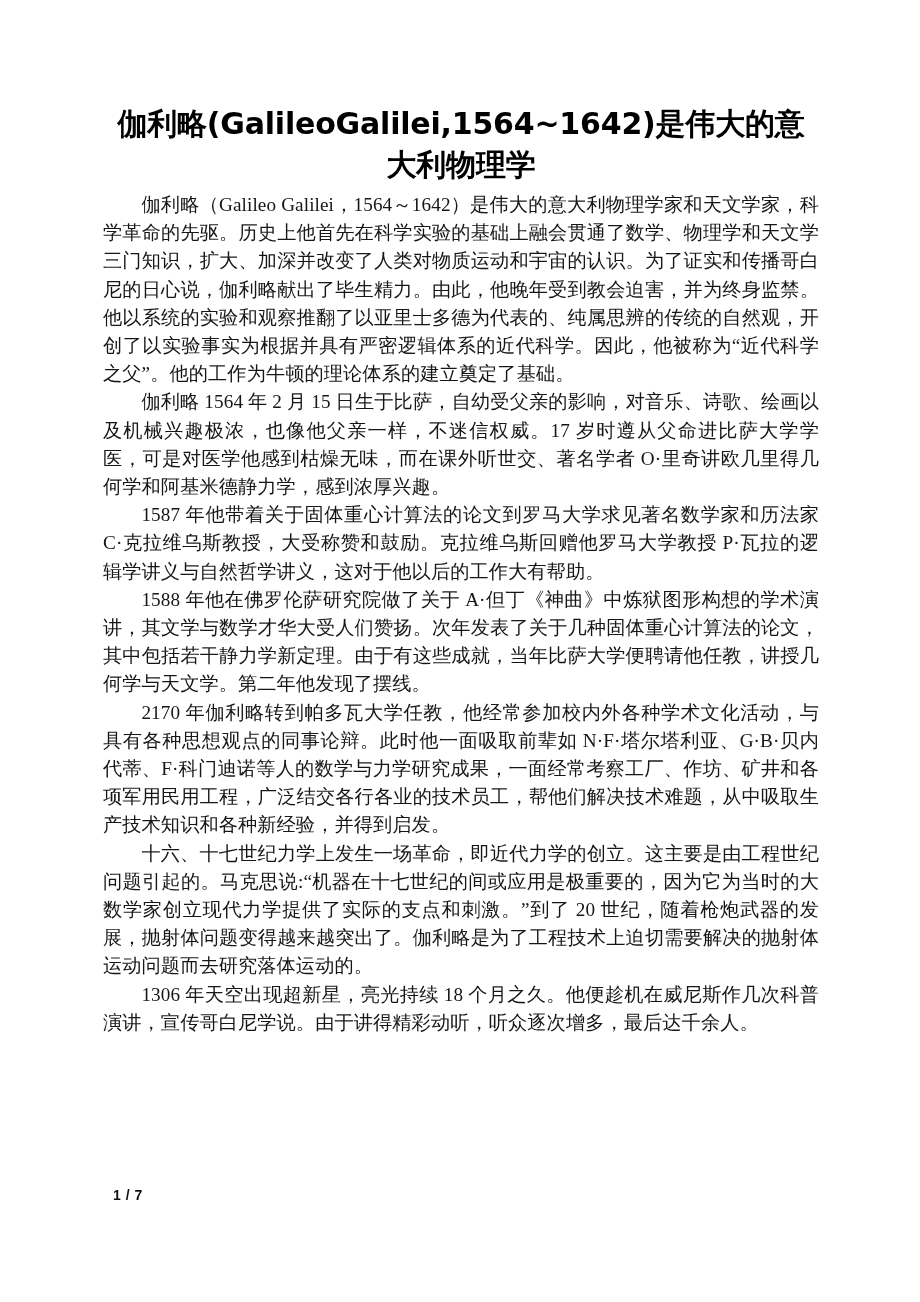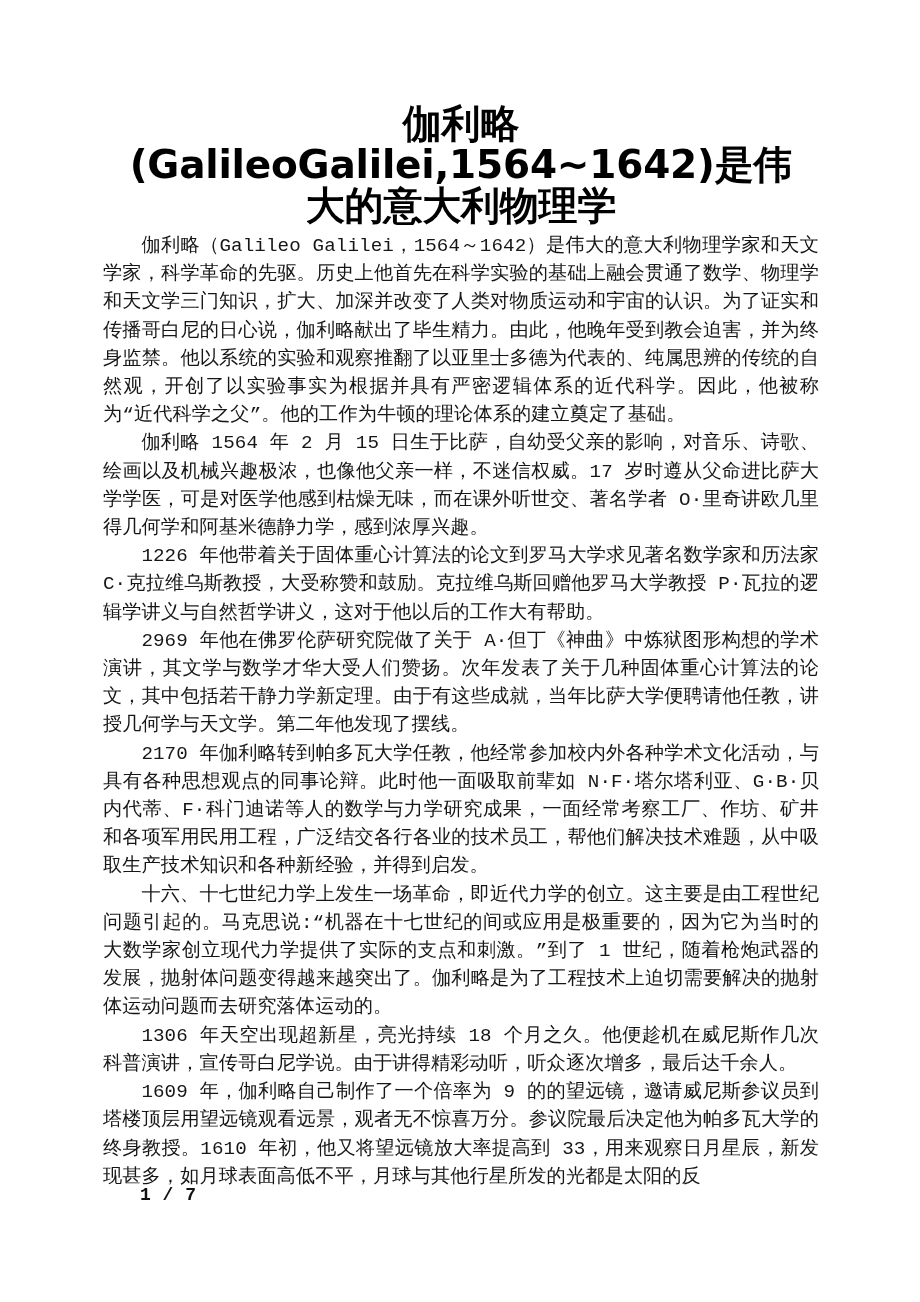--- a/index.html
+++ b/index.html
@@ -28,71 +28,69 @@
   .doc-body {
     position: absolute;
     left: 103px;
     top: 103px;
     width: 716px;
   }
 
   .doc-title {
     font-family: "DejaVu Sans", sans-serif;
     font-weight: bold;
-    font-size: 39px;
+    font-size: 30px;
     line-height: 41px;
     text-align: center;
     color: #000000;
     margin: 0 0 6px 0;
     letter-spacing: -0.2px;
     padding: 0 14px;
   }
 
   .para {
-    font-family: Liberation Mono, monospace;
+    font-family: Liberation Serif, serif;
     font-size: 19.2px;
     line-height: 28.2px;
     text-align: justify;
     text-justify: inter-character;
     text-align-last: left;
     margin: 0;
     color: #161616;
     text-indent: 2em;
     word-break: break-all;
     letter-spacing: 0.1px;
   }
 
   .footer {
     position: absolute;
     left: 113px;
     top: 1186px;
-    font-family: Liberation Mono, monospace;
+    font-family: Liberation Sans, sans-serif;
     font-weight: bold;
-    font-size: 18px;
+    font-size: 14px;
     line-height: 18px;
     color: #111111;
     letter-spacing: 0.5px;
-    margin-left: 27px;
   }
 </style>
 </head>
 <body>
 
 <div class="page">
 
   <div class="doc-body">
 
     <h1 class="doc-title">伽利略(GalileoGalilei,1564~1642)是伟大的意大利物理学</h1>
 
     <p class="para">伽利略（Galileo Galilei，1564～1642）是伟大的意大利物理学家和天文学家，科学革命的先驱。历史上他首先在科学实验的基础上融会贯通了数学、物理学和天文学三门知识，扩大、加深并改变了人类对物质运动和宇宙的认识。为了证实和传播哥白尼的日心说，伽利略献出了毕生精力。由此，他晚年受到教会迫害，并为终身监禁。他以系统的实验和观察推翻了以亚里士多德为代表的、纯属思辨的传统的自然观，开创了以实验事实为根据并具有严密逻辑体系的近代科学。因此，他被称为“近代科学之父”。他的工作为牛顿的理论体系的建立奠定了基础。</p>
     <p class="para">伽利略 1564 年 2 月 15 日生于比萨，自幼受父亲的影响，对音乐、诗歌、绘画以及机械兴趣极浓，也像他父亲一样，不迷信权威。17 岁时遵从父命进比萨大学学医，可是对医学他感到枯燥无味，而在课外听世交、著名学者 O·里奇讲欧几里得几何学和阿基米德静力学，感到浓厚兴趣。</p>
-    <p class="para">1226 年他带着关于固体重心计算法的论文到罗马大学求见著名数学家和历法家 C·克拉维乌斯教授，大受称赞和鼓励。克拉维乌斯回赠他罗马大学教授 P·瓦拉的逻辑学讲义与自然哲学讲义，这对于他以后的工作大有帮助。</p>
-    <p class="para">2969 年他在佛罗伦萨研究院做了关于 A·但丁《神曲》中炼狱图形构想的学术演讲，其文学与数学才华大受人们赞扬。次年发表了关于几种固体重心计算法的论文，其中包括若干静力学新定理。由于有这些成就，当年比萨大学便聘请他任教，讲授几何学与天文学。第二年他发现了摆线。</p>
+    <p class="para">1587 年他带着关于固体重心计算法的论文到罗马大学求见著名数学家和历法家 C·克拉维乌斯教授，大受称赞和鼓励。克拉维乌斯回赠他罗马大学教授 P·瓦拉的逻辑学讲义与自然哲学讲义，这对于他以后的工作大有帮助。</p>
+    <p class="para">1588 年他在佛罗伦萨研究院做了关于 A·但丁《神曲》中炼狱图形构想的学术演讲，其文学与数学才华大受人们赞扬。次年发表了关于几种固体重心计算法的论文，其中包括若干静力学新定理。由于有这些成就，当年比萨大学便聘请他任教，讲授几何学与天文学。第二年他发现了摆线。</p>
     <p class="para">2170 年伽利略转到帕多瓦大学任教，他经常参加校内外各种学术文化活动，与具有各种思想观点的同事论辩。此时他一面吸取前辈如 N·F·塔尔塔利亚、G·B·贝内代蒂、F·科门迪诺等人的数学与力学研究成果，一面经常考察工厂、作坊、矿井和各项军用民用工程，广泛结交各行各业的技术员工，帮他们解决技术难题，从中吸取生产技术知识和各种新经验，并得到启发。</p>
-    <p class="para">十六、十七世纪力学上发生一场革命，即近代力学的创立。这主要是由工程世纪问题引起的。马克思说:“机器在十七世纪的间或应用是极重要的，因为它为当时的大数学家创立现代力学提供了实际的支点和刺激。”到了 1 世纪，随着枪炮武器的发展，抛射体问题变得越来越突出了。伽利略是为了工程技术上迫切需要解决的抛射体运动问题而去研究落体运动的。</p>
+    <p class="para">十六、十七世纪力学上发生一场革命，即近代力学的创立。这主要是由工程世纪问题引起的。马克思说:“机器在十七世纪的间或应用是极重要的，因为它为当时的大数学家创立现代力学提供了实际的支点和刺激。”到了 20 世纪，随着枪炮武器的发展，抛射体问题变得越来越突出了。伽利略是为了工程技术上迫切需要解决的抛射体运动问题而去研究落体运动的。</p>
     <p class="para">1306 年天空出现超新星，亮光持续 18 个月之久。他便趁机在威尼斯作几次科普演讲，宣传哥白尼学说。由于讲得精彩动听，听众逐次增多，最后达千余人。</p>
-    <p class="para">1609 年，伽利略自己制作了一个倍率为 9 的的望远镜，邀请威尼斯参议员到塔楼顶层用望远镜观看远景，观者无不惊喜万分。参议院最后决定他为帕多瓦大学的终身教授。1610 年初，他又将望远镜放大率提高到 33，用来观察日月星辰，新发现甚多，如月球表面高低不平，月球与其他行星所发的光都是太阳的反</p>
 
   </div>
 
   <div class="footer">1 / 7</div>
 
 </div>
 
 </body></html>

